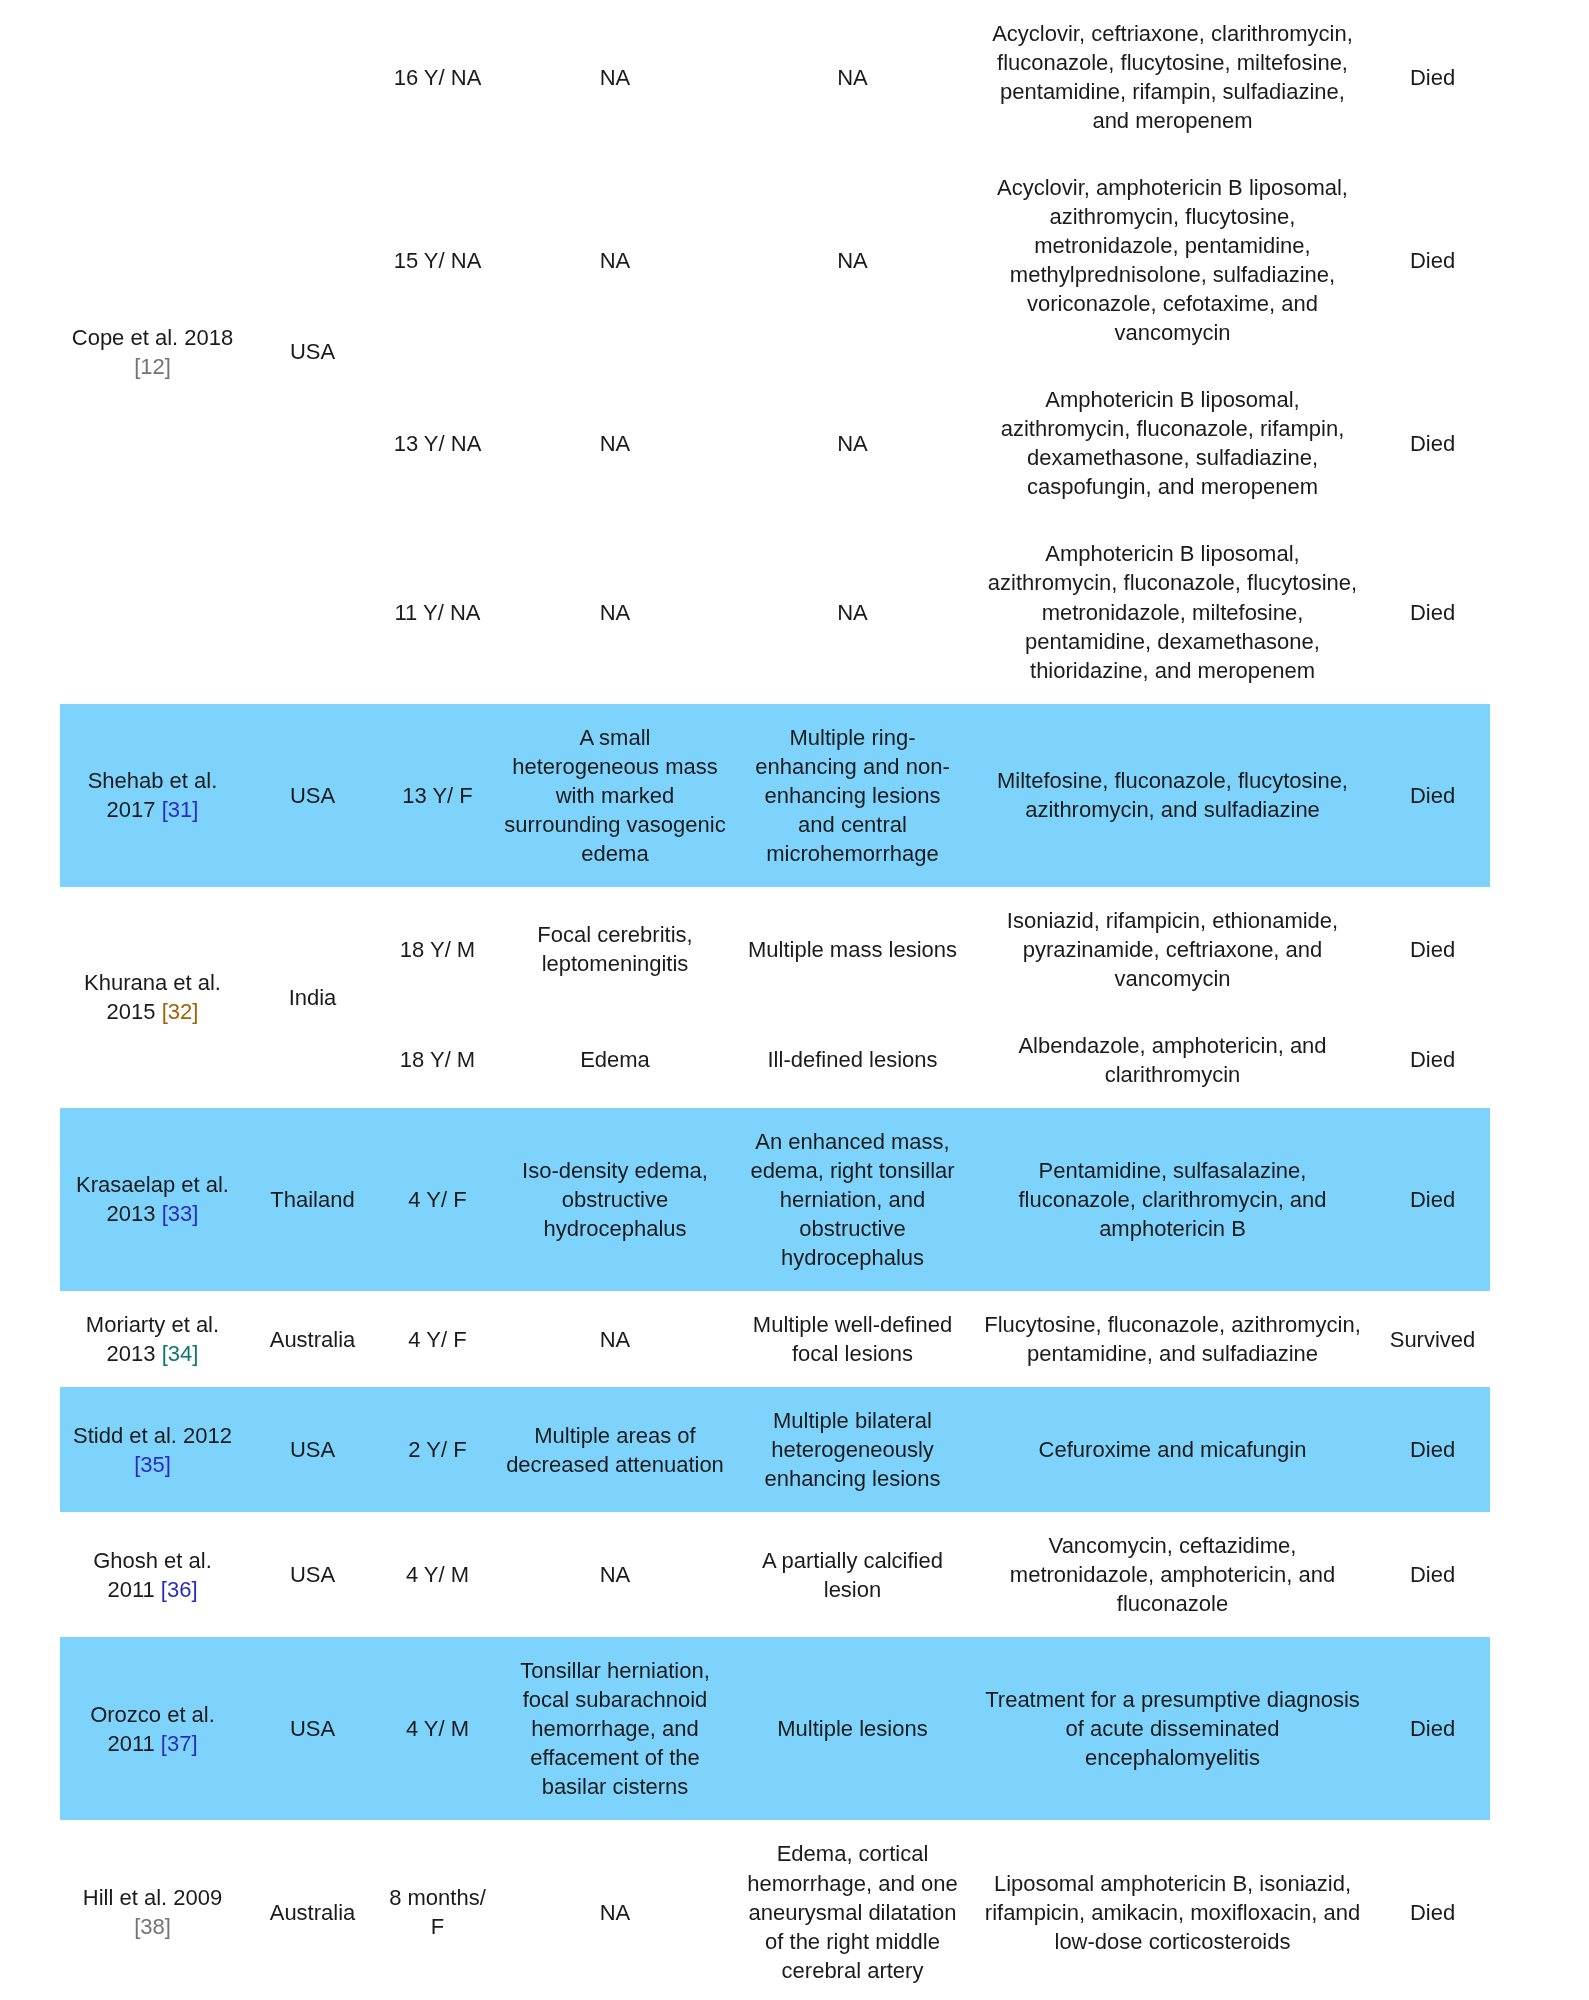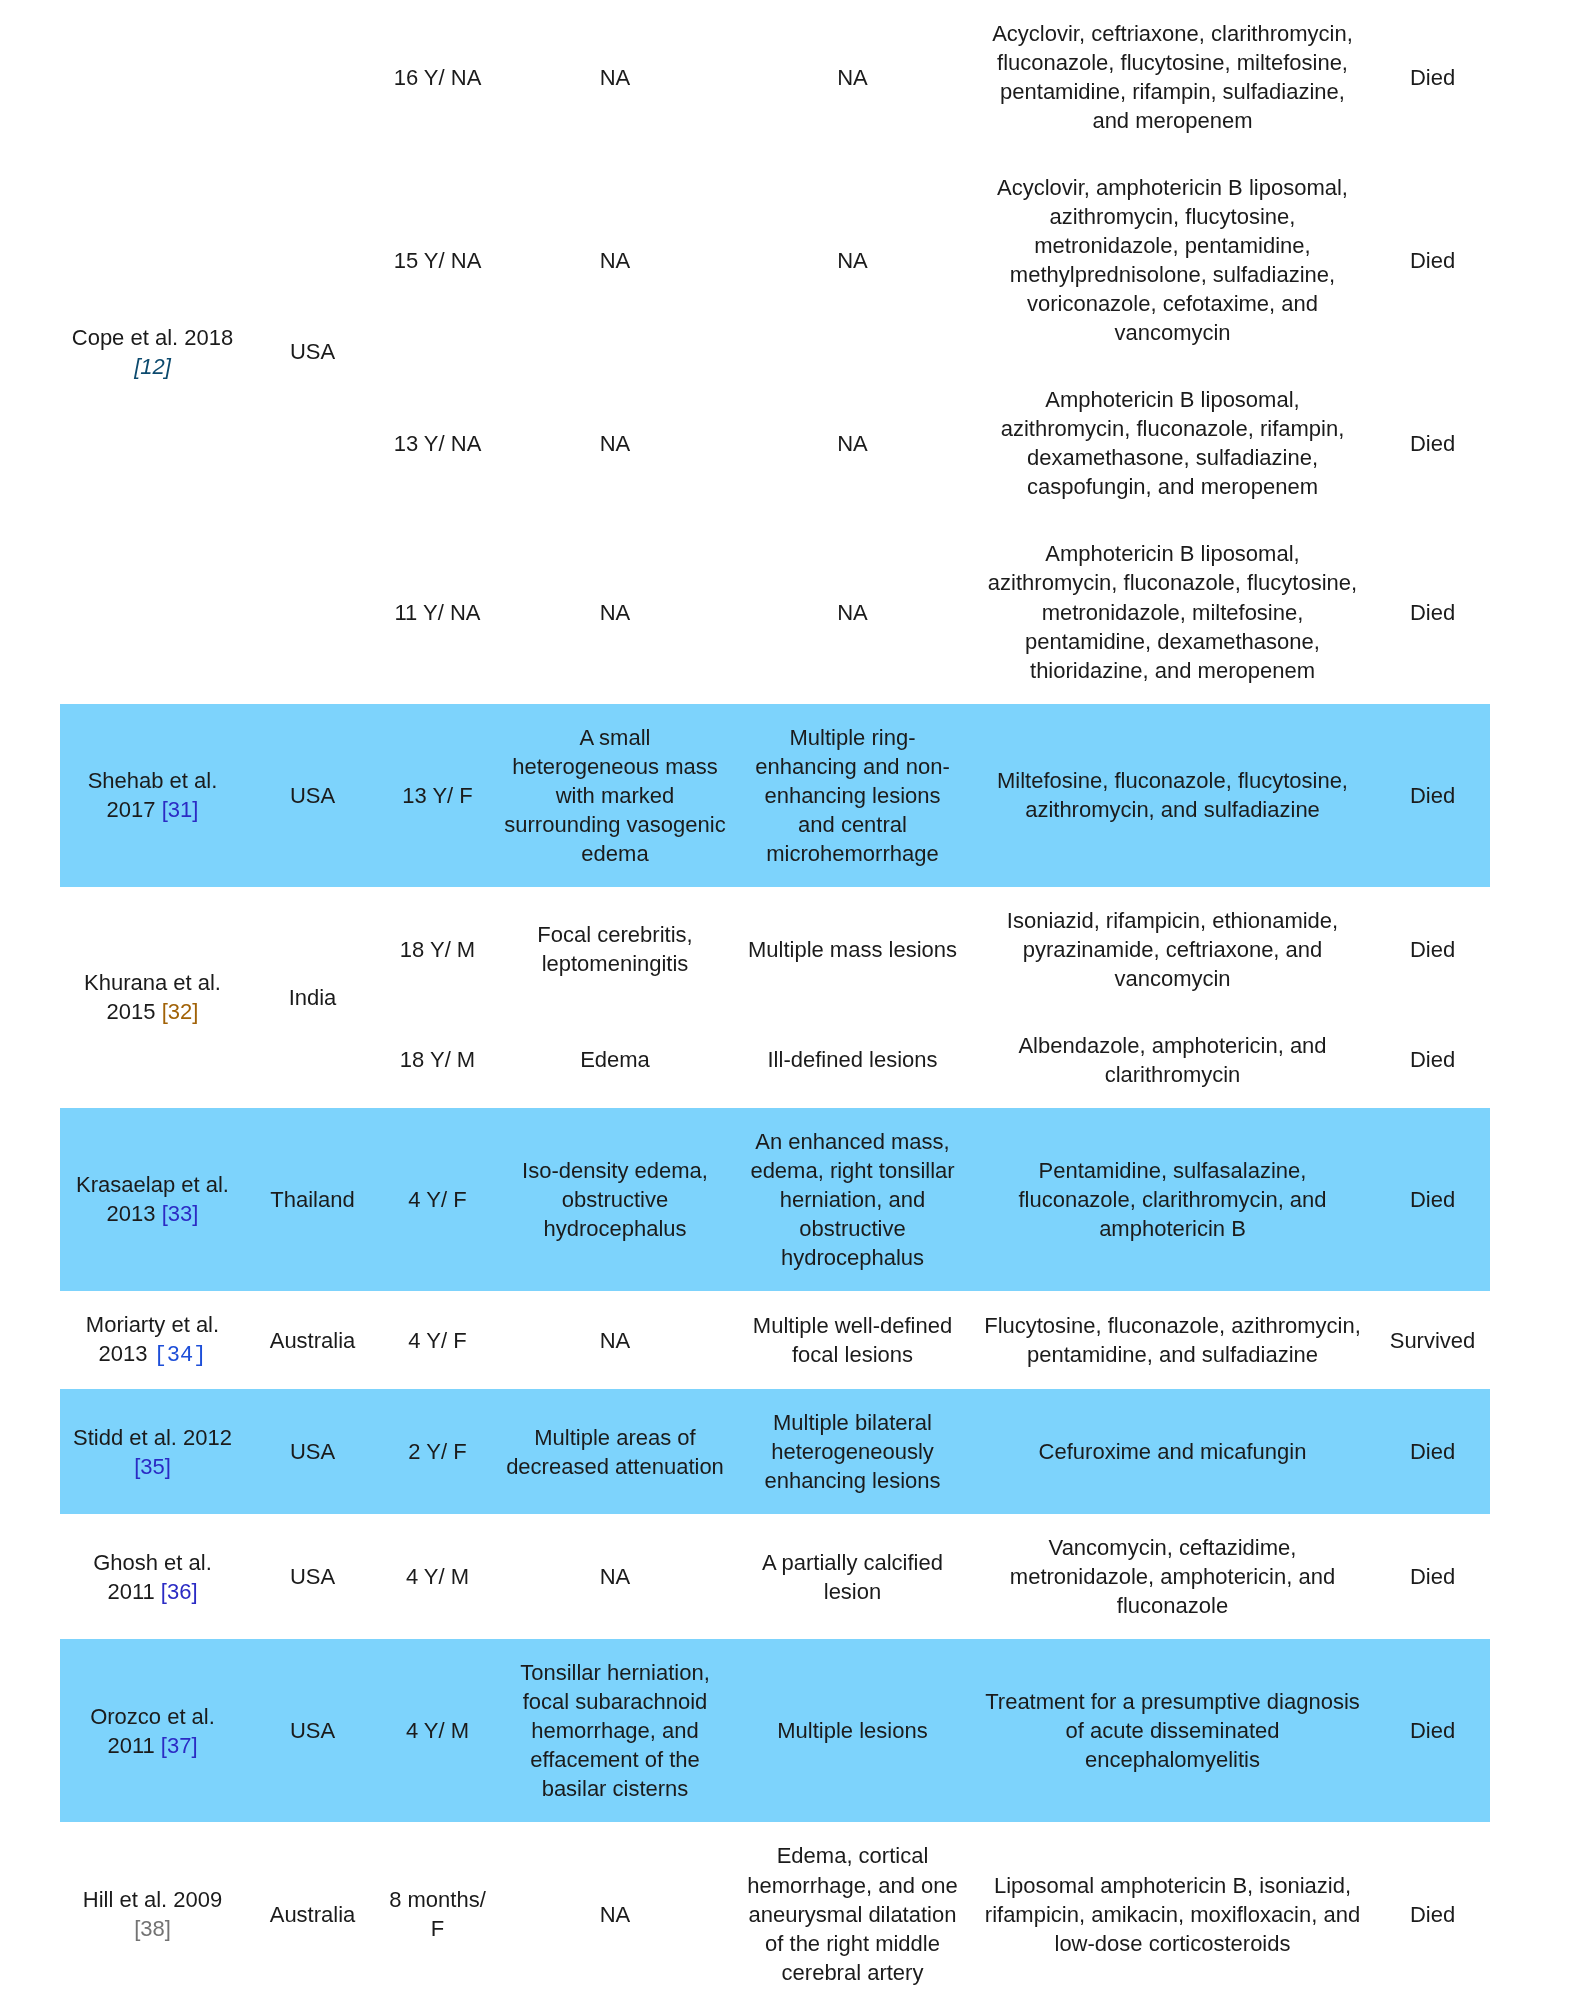--- a/index.html
+++ b/index.html
@@ -49,21 +49,21 @@
       <col class="c-author">
       <col class="c-country">
       <col class="c-agesex">
       <col class="c-ct">
       <col class="c-mri">
       <col class="c-treatment">
       <col class="c-outcome">
     </colgroup>
     <tbody>
         <tr>
-          <td rowspan="4"><span>Cope et al. 2018</span> <span class="cite" style="color: #0c4a6e; font-style: italic;">[12]</span></td>
+          <td rowspan="4"><span>Cope et al. 2018</span> <span class="cite" style="color: #737373;">[12]</span></td>
           <td rowspan="4">USA</td>
           <td>16 Y/ NA</td>
           <td>NA</td>
           <td>NA</td>
           <td>Acyclovir, ceftriaxone, clarithromycin, fluconazole, flucytosine, miltefosine, pentamidine, rifampin, sulfadiazine, and meropenem</td>
           <td>Died</td>
         </tr>
         <tr>
           <td>15 Y/ NA</td>
           <td>NA</td>
@@ -113,21 +113,21 @@
         <tr class="striped">
           <td rowspan="1"><span>Krasaelap et al. 2013</span> <span class="cite" style="color: rgb(43, 43, 196);">[33]</span></td>
           <td rowspan="1">Thailand</td>
           <td>4 Y/ F</td>
           <td>Iso-density edema, obstructive hydrocephalus</td>
           <td>An enhanced mass, edema, right tonsillar herniation, and obstructive hydrocephalus</td>
           <td>Pentamidine, sulfasalazine, fluconazole, clarithromycin, and amphotericin B</td>
           <td>Died</td>
         </tr>
         <tr>
-          <td rowspan="1"><span>Moriarty et al. 2013</span> <span class="cite" style="color: #1d4ed8; font-family: Liberation Mono, monospace;">[34]</span></td>
+          <td rowspan="1"><span>Moriarty et al. 2013</span> <span class="cite" style="color: #0f766e;">[34]</span></td>
           <td rowspan="1">Australia</td>
           <td>4 Y/ F</td>
           <td>NA</td>
           <td>Multiple well-defined focal lesions</td>
           <td>Flucytosine, fluconazole, azithromycin, pentamidine, and sulfadiazine</td>
           <td>Survived</td>
         </tr>
         <tr class="striped">
           <td rowspan="1"><span>Stidd et al. 2012</span> <span class="cite" style="color: rgb(43, 43, 196); text-align: center;">[35]</span></td>
           <td rowspan="1">USA</td>

